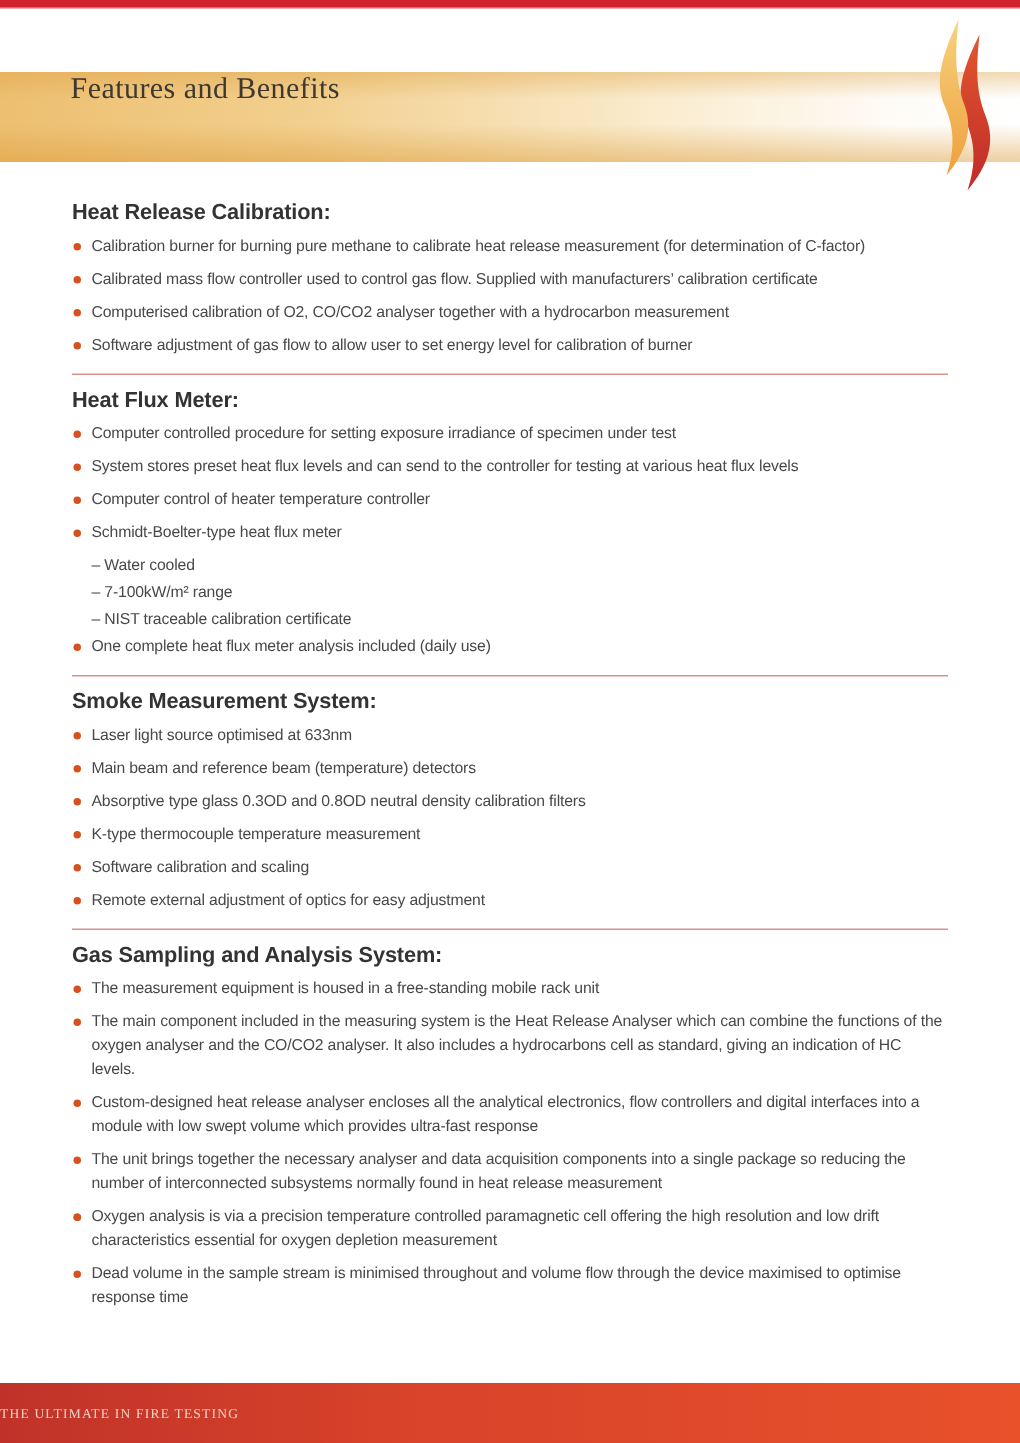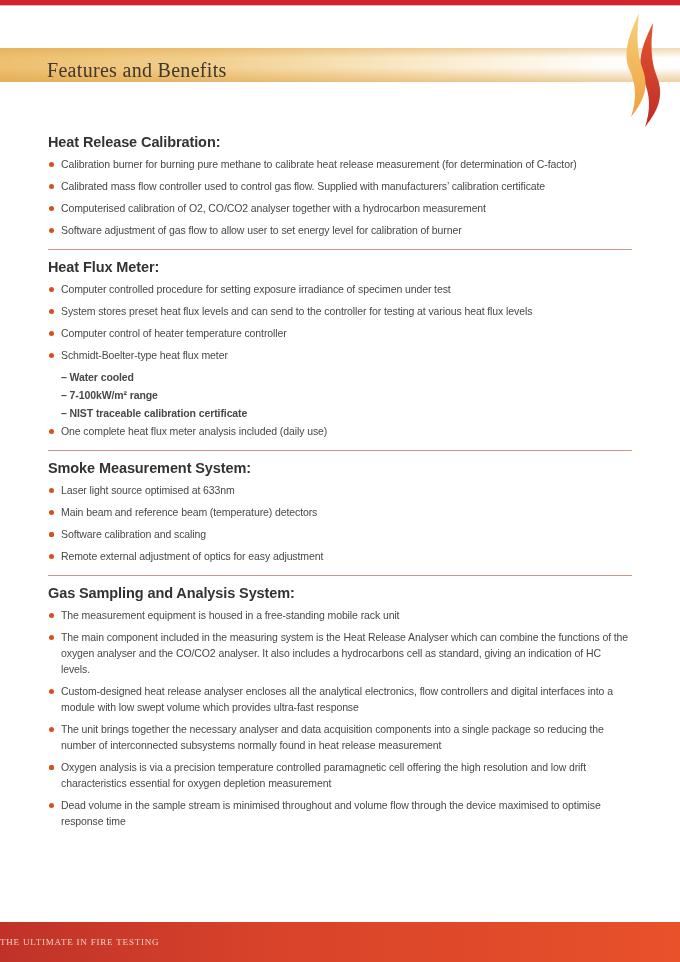--- a/index.html
+++ b/index.html
@@ -6,26 +6,26 @@
   html,body{margin:0;padding:0;background:#ffffff;}
   .page{
     position:relative;width:680px;height:962px;background:#ffffff;overflow:hidden;
     font-family:"Liberation Sans",sans-serif;
   }
   .top-bar{
     position:absolute;top:0;left:0;right:0;height:5px;
     background:#d2232c;border-bottom:1px solid #efb0b5;
   }
   .header-band{
-    position:absolute;top:48px;left:0;width:100%;height:34px;
+    position:absolute;top:48px;left:0;width:100%;height:60px;
     background:
       linear-gradient(180deg, rgba(221,160,66,0.40) 0%, rgba(255,255,255,0) 30%,
                       rgba(255,255,255,0) 58%, rgba(219,155,58,0.48) 100%),
       linear-gradient(90deg, #edbf70 0%, #f2cf8e 30%, #faeccf 65%, #fefcf8 88%, #ffffff 100%);
-    display:flex;align-items:flex-end;
+    display:flex;align-items:flex-start;
   }
   .page-title{
     margin:0;padding-left:47px;
     font-family:"Liberation Serif",serif;font-weight:normal;
     font-size:20px;color:#3e382f;letter-spacing:0.3px;
   }
   .flame-logo{position:absolute;top:11px;right:12px;width:46px;height:116px;}
   .content{position:absolute;top:134px;left:48px;width:584px;}
   .section-divider{border-top:1px solid #d9928a;margin:11px 0 9px 0;}
   .section:first-child .section-divider{display:none;}
@@ -35,21 +35,21 @@
   .bullet-list{list-style:none;margin:0;padding:0;}
   .bullet-item{
     position:relative;padding-left:13px;margin:0 0 6px 0;
     font-size:10.5px;line-height:16px;color:#484848;letter-spacing:-0.1px;
   }
   .bullet-item .dot{
     position:absolute;left:1px;top:5.5px;width:5px;height:5px;border-radius:50%;background:#d6511f;
   }
   .sub-item{
     padding-left:13px;margin:0 0 2px 0;
-    font-size:10.5px;line-height:16px;color:#484848;letter-spacing:-0.1px;font-weight:bold;
+    font-size:10.5px;line-height:16px;color:#484848;letter-spacing:-0.1px;
   }
   .footer{
     position:absolute;left:0;bottom:0;width:100%;height:40px;
     background:linear-gradient(90deg,#c03229 0%,#d8432a 40%,#e8512a 100%);
     display:flex;align-items:center;
   }
   .footer-tagline{
     font-family:"Liberation Serif",serif;
     font-size:9px;letter-spacing:0.8px;color:#f0d2c6;
   }
@@ -159,23 +159,28 @@
   <li class="bullet-item">
     <span class="dot"></span>
     <span class="item-text">Laser light source optimised at 633nm</span>
   </li>
 
   <li class="bullet-item">
     <span class="dot"></span>
     <span class="item-text">Main beam and reference beam (temperature) detectors</span>
   </li>
 
-
-  <li class="bullet-item">
-    <span class="dot"></span>
+  <li class="bullet-item">
+    <span class="dot"></span>
+    <span class="item-text">Absorptive type glass 0.3OD and 0.8OD neutral density calibration filters</span>
+  </li>
+
+  <li class="bullet-item">
+    <span class="dot"></span>
+    <span class="item-text">K-type thermocouple temperature measurement</span>
   </li>
 
   <li class="bullet-item">
     <span class="dot"></span>
     <span class="item-text">Software calibration and scaling</span>
   </li>
 
   <li class="bullet-item">
     <span class="dot"></span>
     <span class="item-text">Remote external adjustment of optics for easy adjustment</span>

